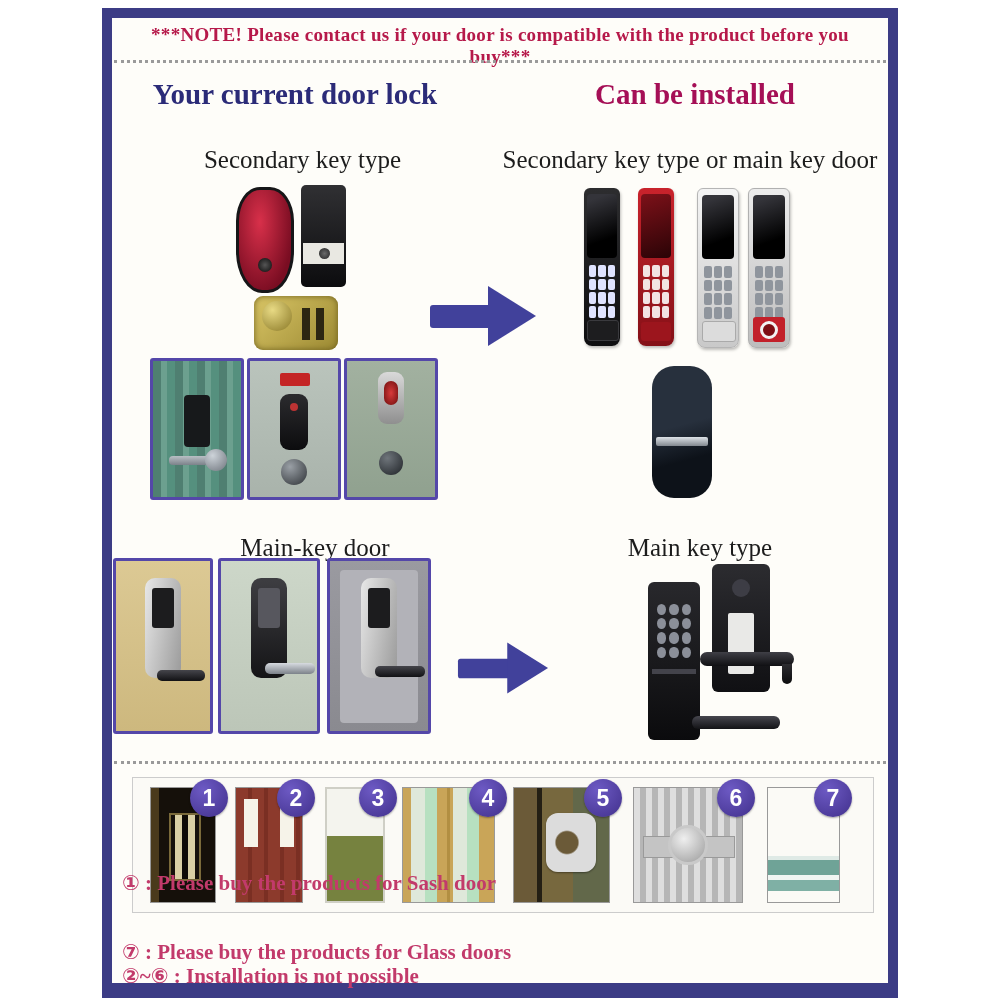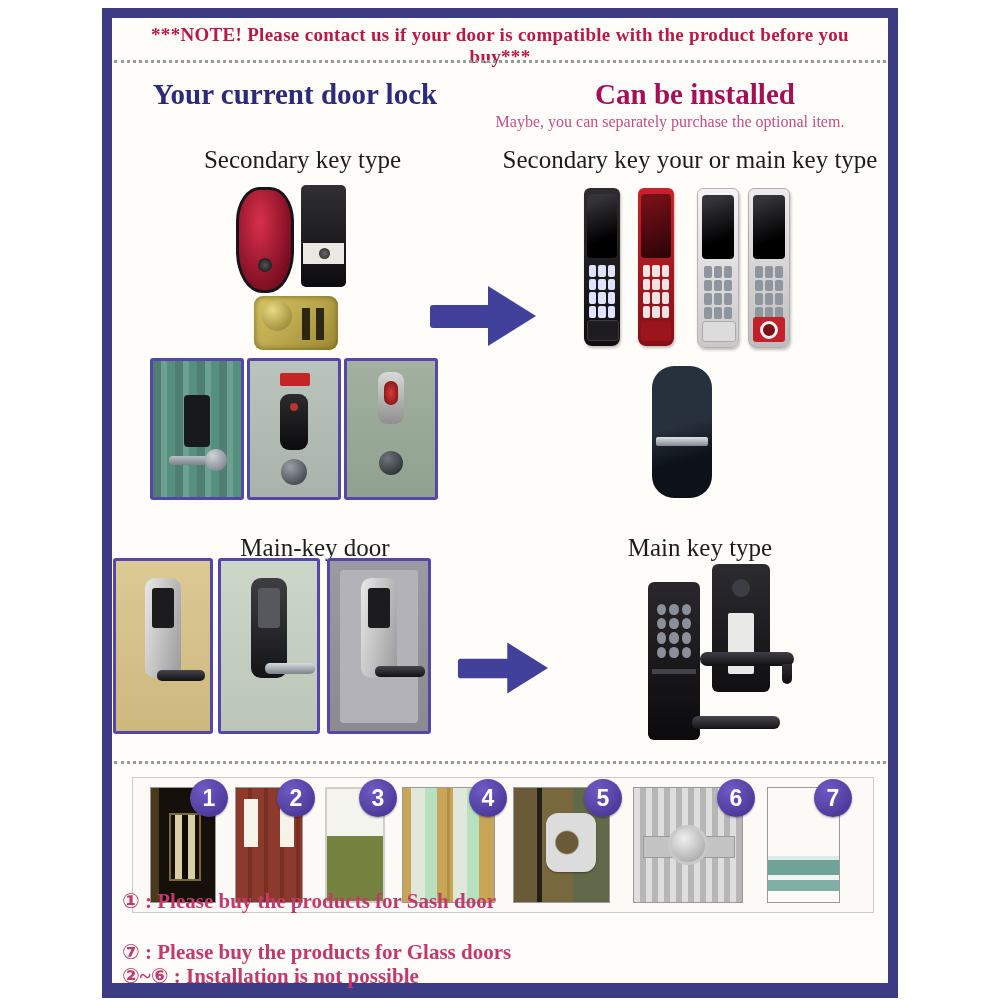--- a/index.html
+++ b/index.html
@@ -174,37 +174,36 @@
   #d6 .face::before{content:"";position:absolute;left:8%;top:42%;width:84%;height:18%;background:#c4c4c4;border:1px solid #9a9a9a;}
   #d6 .face::after{content:"";position:absolute;left:50%;top:50%;width:34px;height:34px;transform:translate(-50%,-50%);
        border-radius:50%;background:radial-gradient(circle at 38% 32%,#efefef,#9b9b9b);border:3px solid #c9c9c9;}
   #d7 .face{background:linear-gradient(#9fc4bc 0 18%,#7fb3a8 18% 58%,#e6efeb 58% 64%,#8fb5ac 64% 84%,#cfe0da 84% 88%,#86ac a2 88%);}
   #d7 .face::after{content:"";position:absolute;left:0;top:60%;width:100%;height:30%;
        background:linear-gradient(#dfeae6 0 12%,#6fa397 12% 55%,#f0f5f2 55% 68%,#7fb0a5 68%);}
 
   
   .legend-line{position:absolute;left:122px;width:560px;font-size:21px;font-weight:bold;color:#c23a6b;
        font-family:"Liberation Serif","DejaVu Sans",serif;}
-  #lg1{top:889px;} #lg2{top:940px;} #lg3{top:964px;}
+  #lg1{top:871px;} #lg2{top:940px;} #lg3{top:964px;}
 </style>
 </head>
 <body>
 
 <div id="stage">
   <div id="frame"></div>
 
   <div id="note">***NOTE! Please contact us if your door is compatible with the product before you buy***</div>
   <div class="dotline" id="dot1"></div>
 
   <div id="hright">Can be installed</div>
   <div id="hleft">Your current door lock</div>
-  <div id="hsub">Maybe, you can separately purchase the optional item.</div>
 
   <div class="seclabel" id="slab-l">Secondary key type</div>
-  <div class="seclabel" id="slab-r">Secondary key your or main key type</div>
+  <div class="seclabel" id="slab-r">Secondary key type or main key door</div>
 
   <div class="abs" id="egg"></div>
   <div class="abs" id="brect"></div>
   <div class="abs" id="brass"></div>
 
   <div class="arrow" id="arrow1">
     <div class="shaft"></div>
     <div class="head"></div>
   </div>
 

